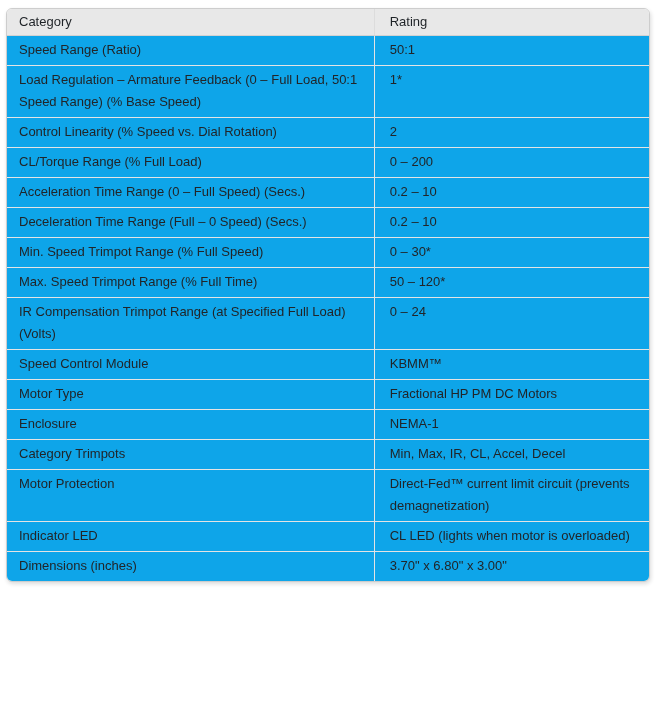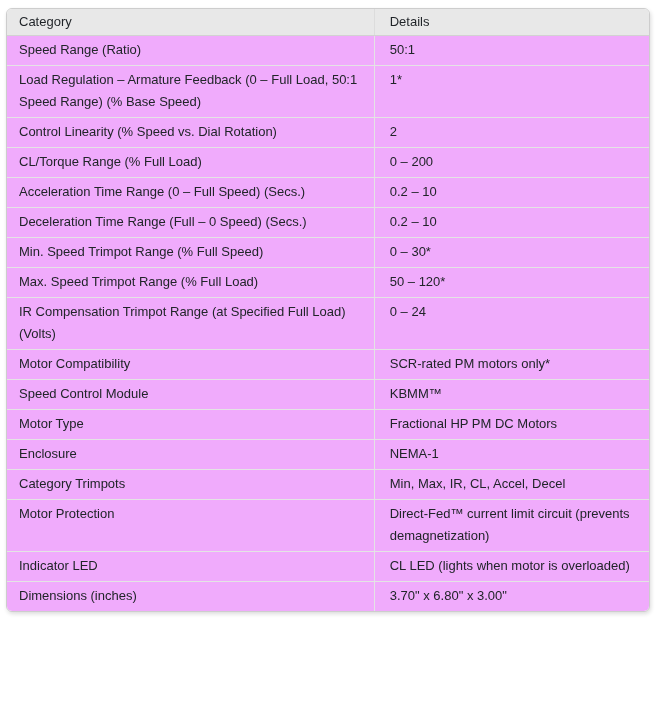--- a/index.html
+++ b/index.html
@@ -35,21 +35,21 @@
     padding: 5px 12px;
     line-height: 16px;
     border-bottom: 1px solid #d2d2d2;
     color: #1f2327;
   }
   table.spec-table td {
     padding: 3px 12px 4px 12px;
     line-height: 22px;
     vertical-align: top;
     border-top: 1px solid #e4e4e4;
-    background: #f0abfc;
+    background: #0ea5e9;
   }
   table.spec-table tbody tr:first-child td {
     border-top: none;
   }
   .col-cat { width: 57.2%; }
   .col-det {
     width: 42.8%;
     border-left: 1px solid #e4e4e4;
     padding-left: 15px !important;
   }
@@ -58,21 +58,21 @@
   }
 </style>
 </head>
 <body>
 
 <div class="table-card">
   <table class="spec-table">
     <thead>
       <tr>
         <th class="col-cat">Category</th>
-        <th class="col-det">Details</th>
+        <th class="col-det">Rating</th>
       </tr>
     </thead>
     <tbody id="spec-body">
         <tr>
           <td class="col-cat">Speed Range (Ratio)</td>
           <td class="col-det">50:1</td>
         </tr>
         <tr>
           <td class="col-cat">Load Regulation – Armature Feedback (0 – Full Load, 50:1 Speed Range) (% Base Speed)</td>
           <td class="col-det">1*</td>
@@ -91,30 +91,26 @@
         </tr>
         <tr>
           <td class="col-cat">Deceleration Time Range (Full – 0 Speed) (Secs.)</td>
           <td class="col-det">0.2 – 10</td>
         </tr>
         <tr>
           <td class="col-cat">Min. Speed Trimpot Range (% Full Speed)</td>
           <td class="col-det">0 – 30*</td>
         </tr>
         <tr>
-          <td class="col-cat">Max. Speed Trimpot Range (% Full Load)</td>
+          <td class="col-cat">Max. Speed Trimpot Range (% Full Time)</td>
           <td class="col-det">50 – 120*</td>
         </tr>
         <tr>
           <td class="col-cat">IR Compensation Trimpot Range (at Specified Full Load) (Volts)</td>
           <td class="col-det">0 – 24</td>
-        </tr>
-        <tr>
-          <td class="col-cat">Motor Compatibility</td>
-          <td class="col-det">SCR-rated PM motors only*</td>
         </tr>
         <tr>
           <td class="col-cat">Speed Control Module</td>
           <td class="col-det">KBMM™</td>
         </tr>
         <tr>
           <td class="col-cat">Motor Type</td>
           <td class="col-det">Fractional HP PM DC Motors</td>
         </tr>
         <tr>

